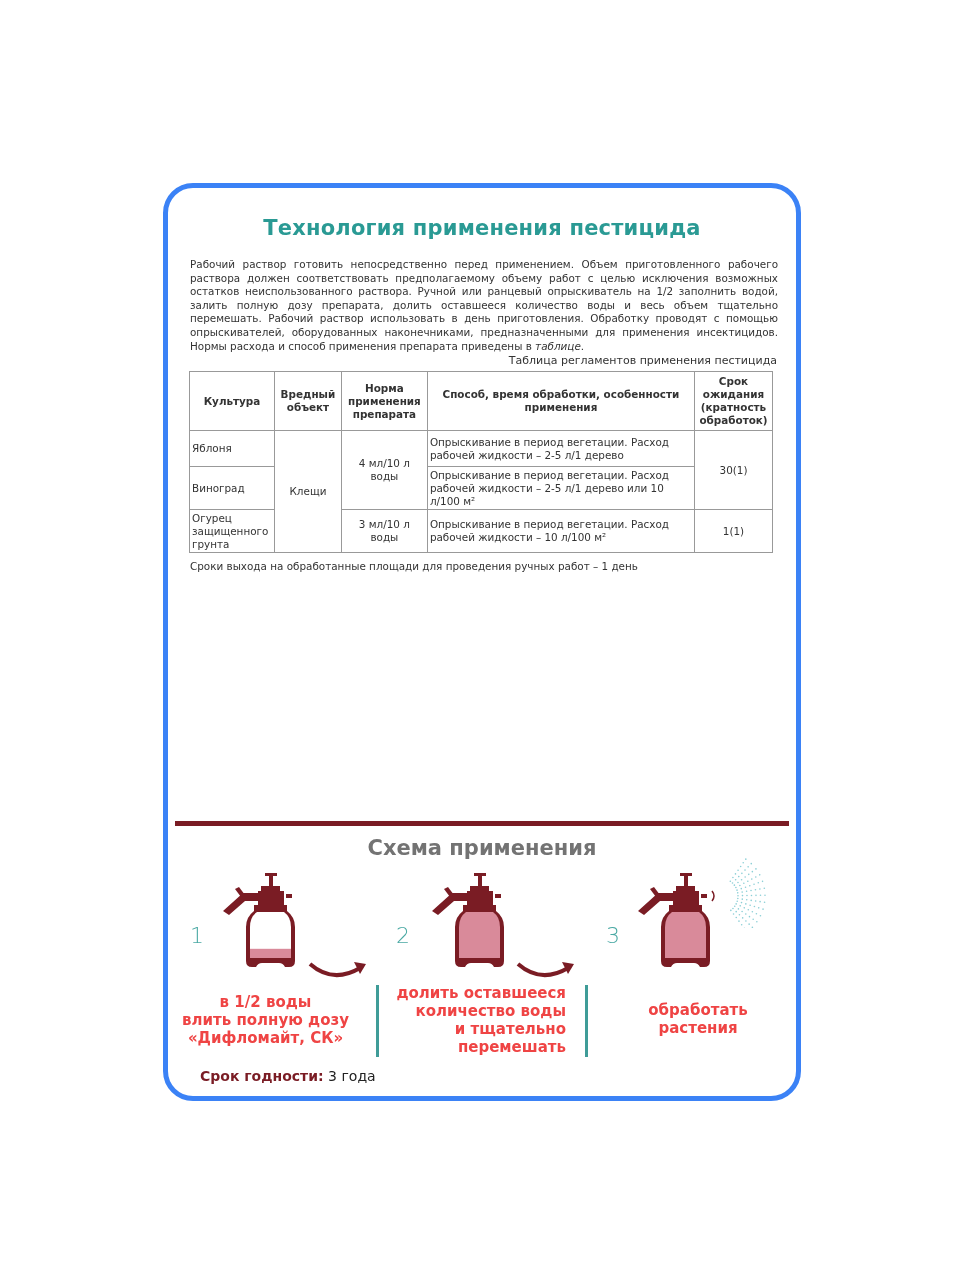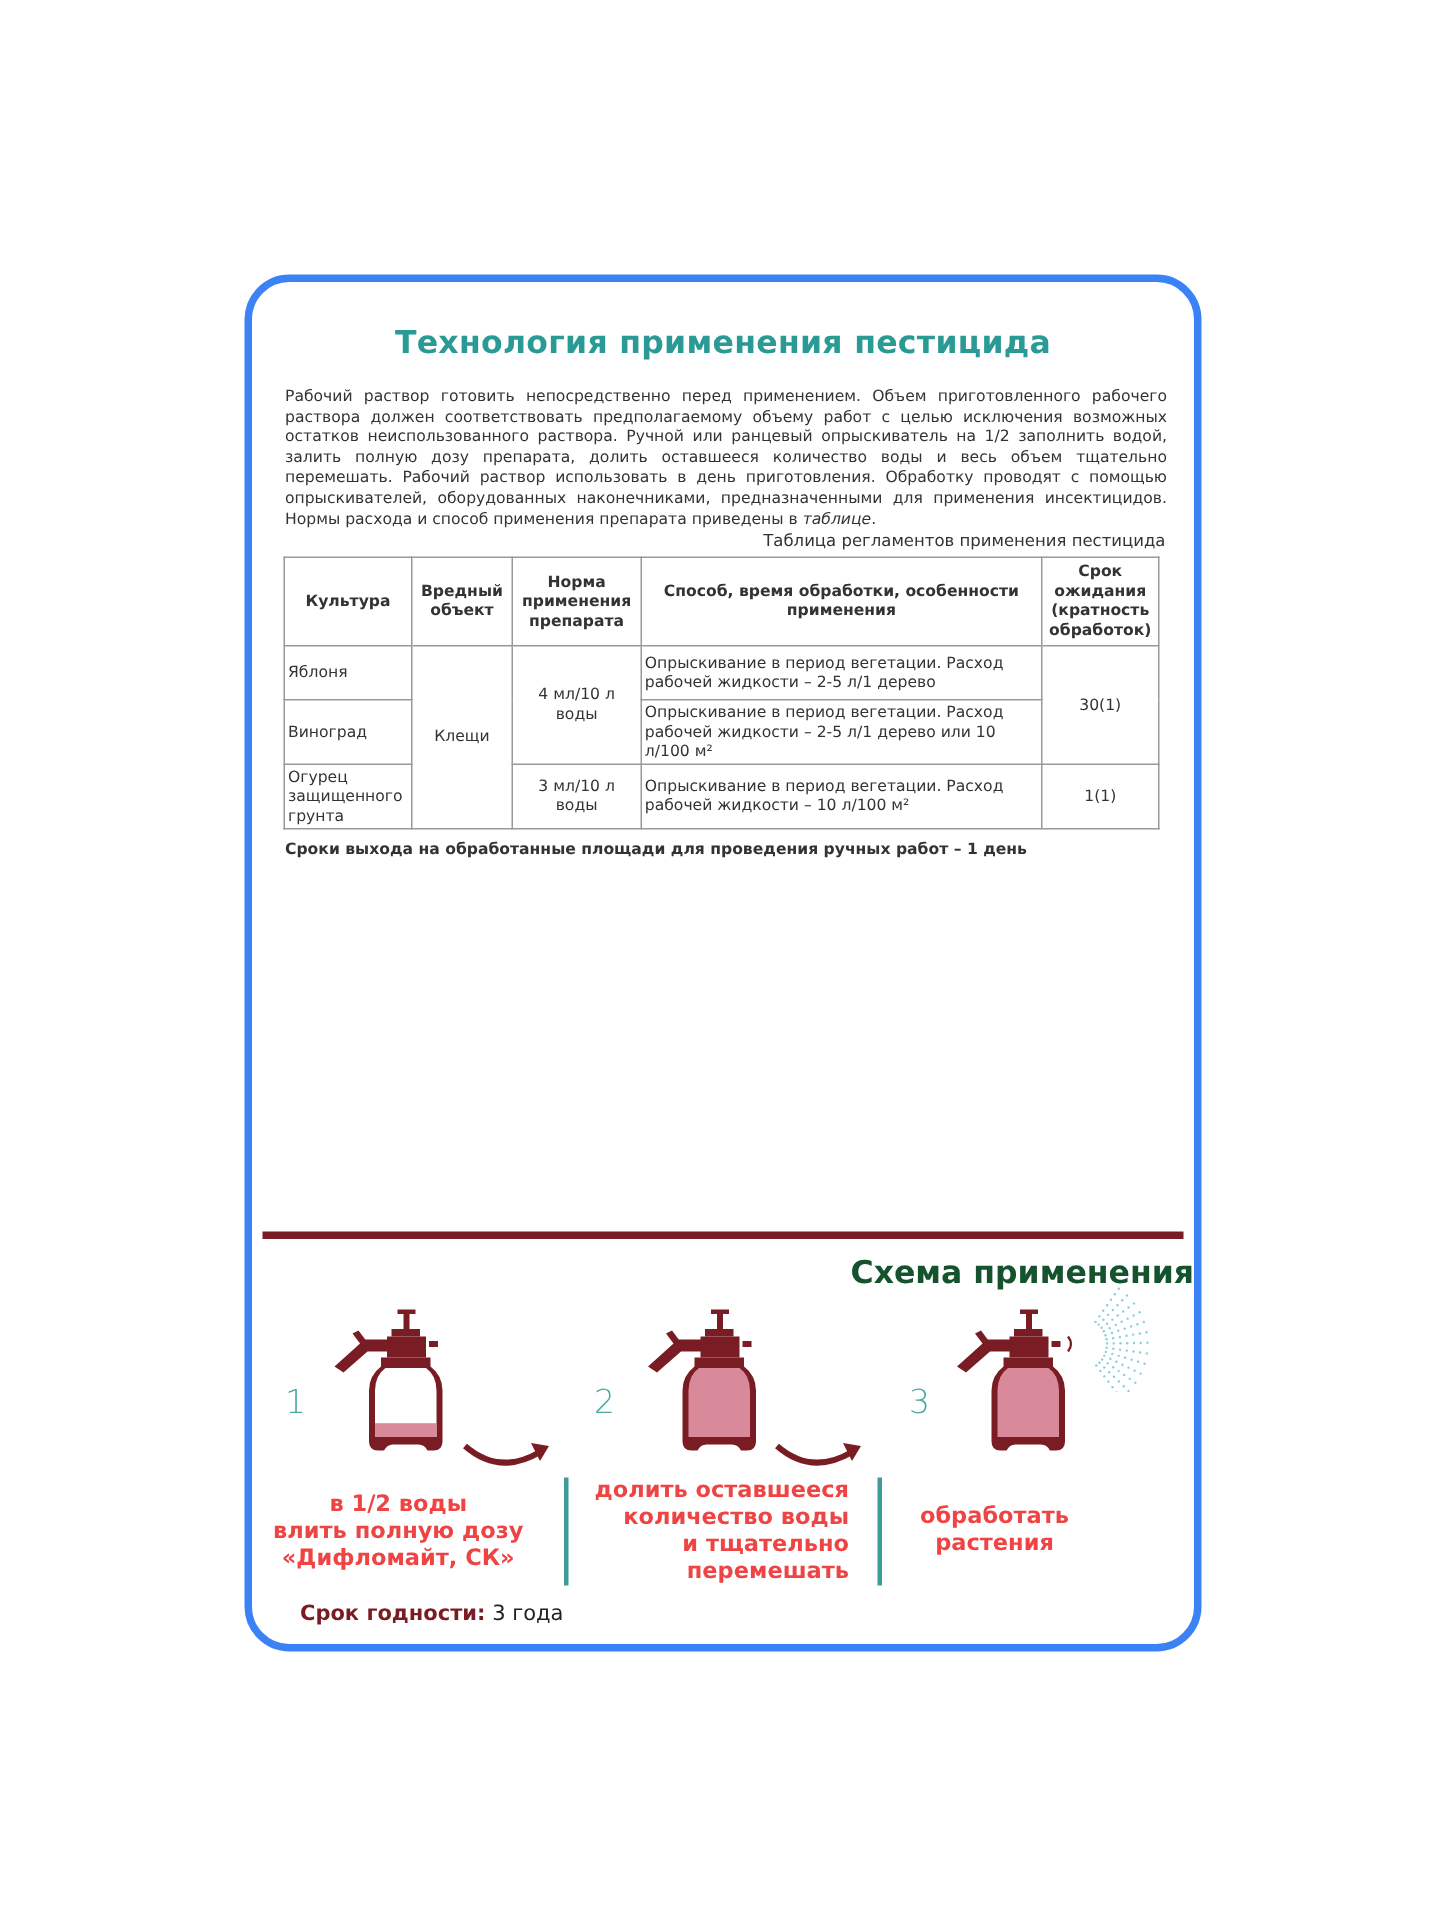--- a/index.html
+++ b/index.html
@@ -22,25 +22,25 @@
     position:absolute; right:19px; top:166px; font-size:11px; color:#333;
   }
   table.reg {
     position:absolute; left:21px; top:183px; width:584px;
     border-collapse:collapse; font-size:10.4px; color:#333;
   }
   table.reg td, table.reg th { border:1px solid #999; padding:1px 2px; vertical-align:middle; }
   table.reg th { font-weight:bold; text-align:center; line-height:13px; height:56px; }
   table.reg td { line-height:13px; }
   .c { text-align:center; }
-  .note { position:absolute; left:22px; top:372px; font-size:10.4px; color:#333;font-weight:bold; }
+  .note { position:absolute; left:22px; top:372px; font-size:10.4px; color:#333; }
   .divider { position:absolute; left:7px; right:7px; top:633px; height:5px; background:#7a1c24; }
   .scheme-title {
-    position:absolute; left:0; right:0; top:648px; text-align:right;
-    font-weight:bold; font-size:21px; color:#14532d;
+    position:absolute; left:0; right:0; top:648px; text-align:center;
+    font-weight:bold; font-size:21px; color:#737373;
   }
   .step-num { position:absolute; font-size:22px; color:#4aa9a4; font-family:"DejaVu Sans", sans-serif; font-weight:200; }
   .sprayer { position:absolute; }
   .arrow { position:absolute; }
   .step-text {
     position:absolute; text-align:center; font-weight:bold; font-size:15px; line-height:18px; color:#ef4444;
   }
   .vline { position:absolute; width:3px; background:#3f9c98; }
   .shelf {
     position:absolute; left:22px; top:880px; font-size:14px; color:#222;margin-left:10px;
@@ -249,19 +249,19 @@
     <div>«Дифломайт, СК»</div>
   </div>
   <div class="vline" style="left:208px;top:797px;height:72px;"></div>
   <div class="step-text" style="left:218px;width:180px;top:796px;text-align:right;">
     <div>долить оставшееся</div>
     <div>количество воды</div>
     <div>и тщательно</div>
     <div>перемешать</div>
   </div>
   <div class="vline" style="left:417px;top:797px;height:72px;"></div>
-  <div class="step-text" style="left:400px;width:190px;top:813px;">
+  <div class="step-text" style="left:435px;width:190px;top:813px;">
     <div>обработать</div>
     <div>растения</div>
   </div>
 
   <div class="shelf"><b>Срок годности:</b><span> 3 года</span></div>
 </div>
 
 </body></html>

